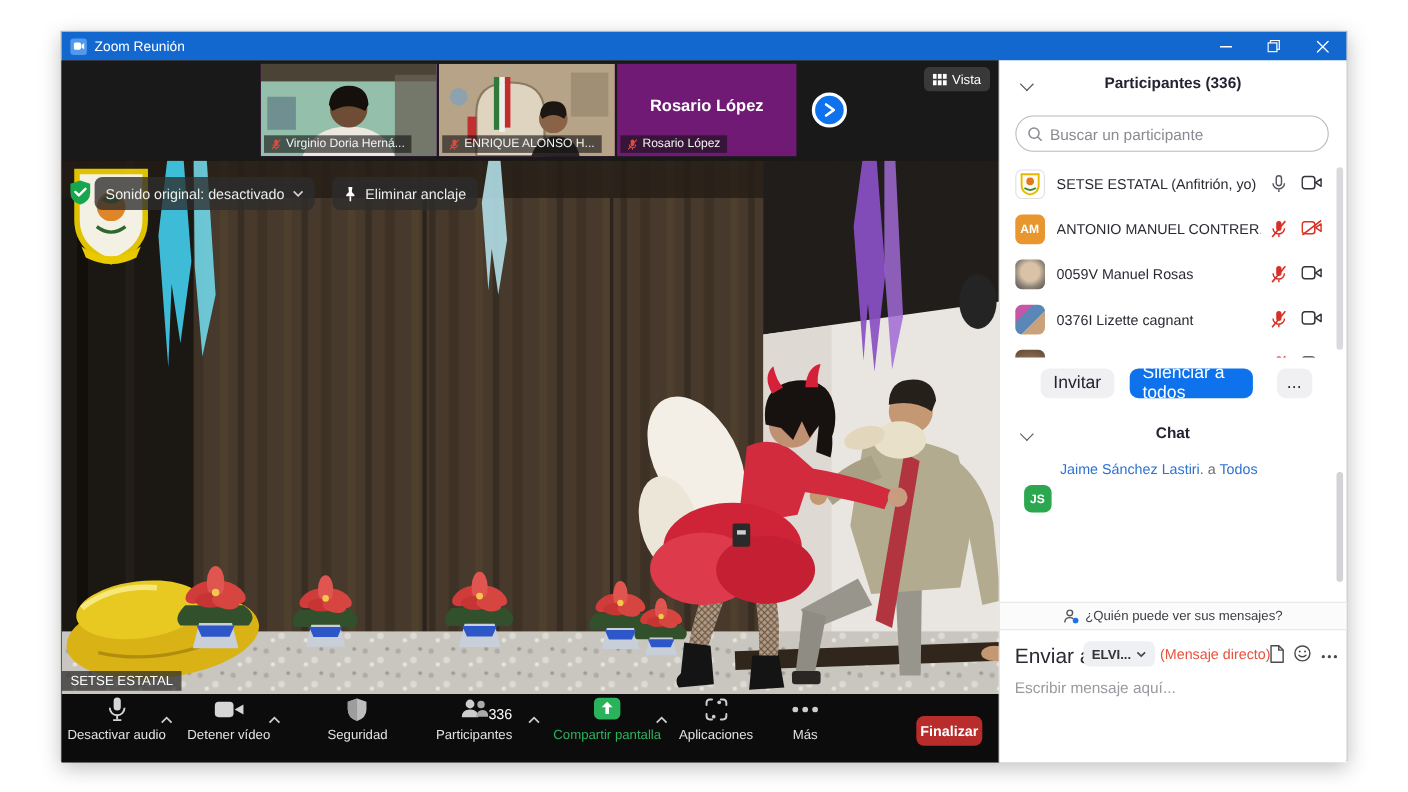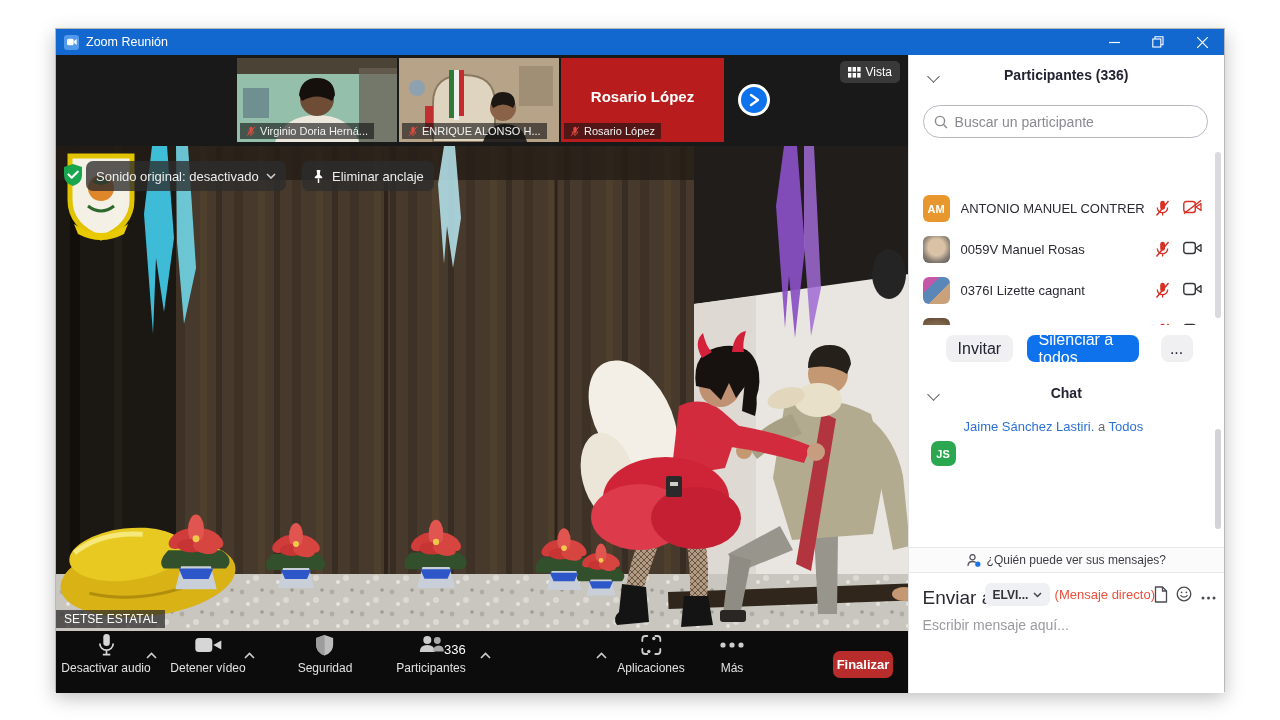--- a/index.html
+++ b/index.html
@@ -14,21 +14,21 @@
   .win-controls { position:absolute; right:0; top:0; height:26px; display:flex; }
   .win-btn { width:44px; height:26px; display:flex; align-items:center; justify-content:center; color:#fff; font-size:13px; }
 
   
   .content { position:absolute; left:0; top:26px; right:0; bottom:0; display:flex; }
   .leftcol { position:relative; width:853px; height:638px; background:#000; }
   .rightcol { position:relative; width:317px; height:638px; background:#fff; border-left:1px solid #e2e2e2; }
 
   
   .filmstrip { position:absolute; left:0; top:0; width:853px; height:91px; background:#191919; }
-  .thumb { position:absolute; top:3px; width:160px; height:84px; overflow:hidden; background:#b91c1c; }
+  .thumb { position:absolute; top:3px; width:160px; height:84px; overflow:hidden; background:#701a75; }
   .thumb svg { display:block; width:100%; height:100%; }
   .thumb-label { position:absolute; left:3px; bottom:3px; display:flex; align-items:center; gap:4px; background:rgba(20,20,20,.62); color:#f2f2f2; font-size:11px; padding:2px 6px; white-space:nowrap; max-width:152px; overflow:hidden; }
   .bigname { position:absolute; left:0; right:0; top:30px; text-align:center; color:#fff; font-size:15px; font-weight:700; }
   .next-btn { position:absolute; left:682px; top:29px; width:32px; height:32px; border-radius:50%; background:#0e72ed; border:3px solid #fff; display:flex; align-items:center; justify-content:center; }
   .vista-btn { position:absolute; right:9px; top:6px; height:22px; background:rgba(60,60,60,.92); border-radius:5px; color:#fff; font-size:12px; display:flex; align-items:center; gap:5px; padding:0 8px; }
 
   
   .stage { position:absolute; left:0; top:91px; width:853px; height:485px; overflow:hidden; background:#241f19; }
   .stage > svg.scene { position:absolute; left:0; top:0; width:853px; height:485px; }
   .ov-pill { position:absolute; top:15px; height:30px; background:rgba(45,45,45,.78); border-radius:7px; color:#ededed; font-size:13px; display:flex; align-items:center; gap:7px; padding:0 10px; }
@@ -385,20 +385,29 @@
                 <path d="M14.5 16.5 q0.5 -6 6 -6 q5 0 5 6 z" fill="#a9a9a9"></path>
               </svg>
           </div>
           <div class="lbl">Participantes</div>
         </div>
         <span class="count">336</span>
         <span class="caret" style="left:424px"><svg width="11" height="7" viewBox="0 0 11 7">
               <path d="M1 6 l4.5 -4.5 4.5 4.5" fill="none" stroke="#cfcfcf" stroke-width="1.6"></path>
             </svg></span>
 
+        <div class="tool" style="left:496px">
+          <div class="ic">
+            <svg width="28" height="22" viewBox="0 0 28 22">
+                <rect x="2" y="0" width="24" height="20" rx="5" fill="#2bb35c"></rect>
+                <path d="M14 4 l5 5 h-3.4 v6 h-3.2 v-6 H9 z" fill="#fff"></path>
+              </svg>
+          </div>
+          <div class="lbl share-lbl">Compartir pantalla</div>
+        </div>
         <span class="caret" style="left:540px"><svg width="11" height="7" viewBox="0 0 11 7">
               <path d="M1 6 l4.5 -4.5 4.5 4.5" fill="none" stroke="#cfcfcf" stroke-width="1.6"></path>
             </svg></span>
 
         <div class="tool" style="left:595px">
           <div class="ic">
             <svg width="22" height="22" viewBox="0 0 22 22">
                 <path d="M7 2 H5 q-3 0 -3 3 v2 M15 20 h2 q3 0 3 -3 v-2 M2 15 v2 q0 3 3 3 h2 M20 7 V5 q0 -3 -3 -3 h-2" fill="none" stroke="#cdcdcd" stroke-width="1.8" stroke-linecap="round"></path>
                 <circle cx="13.5" cy="4.5" r="1.7" fill="#cdcdcd"></circle>
                 <circle cx="8.5" cy="17.5" r="1.7" fill="#cdcdcd"></circle>
@@ -432,20 +441,43 @@
       <div class="search">
         <svg width="14" height="14" viewBox="0 0 14 14">
             <circle cx="6" cy="6" r="4.6" fill="none" stroke="#8a8a92" stroke-width="1.4"></circle>
             <line x1="9.5" y1="9.5" x2="13" y2="13" stroke="#8a8a92" stroke-width="1.4"></line>
           </svg>
         <input placeholder="Buscar un participante" style="">
       </div>
 
       <div class="plist">
 
+        <div class="prow" style="top:0">
+          <span class="avatar" style="background:#fff; border:1px solid #e0e0e0">
+            <svg width="19" height="21" viewBox="0 0 22 24">
+                <path d="M2 1.5 h18 v12 q0 7 -9 9.5 q-9 -2.5 -9 -9.5 z" fill="#fdf9ec" stroke="#e8b800" stroke-width="2"></path>
+                <circle cx="11" cy="9" r="4" fill="#e07820"></circle>
+                <path d="M5 16 q6 4 12 0" stroke="#3a8a3a" stroke-width="2" fill="none"></path>
+              </svg>
+          </span>
+          <span class="pname">SETSE ESTATAL (Anfitrión, yo)</span>
+          <span class="ric mic">
+            <svg width="15" height="17" viewBox="0 0 15 17">
+                <rect x="5.2" y="0.8" width="4.8" height="9" rx="2.4" fill="none" stroke="#55555c" stroke-width="1.3"></rect>
+                <path d="M2.3 7.5 a5.2 5.2 0 0 0 10.4 0" fill="none" stroke="#55555c" stroke-width="1.3"></path>
+                <line x1="7.6" y1="13" x2="7.6" y2="15.5" stroke="#55555c" stroke-width="1.3"></line>
+              </svg>
+          </span>
+          <span class="ric cam">
+            <svg width="19" height="14" viewBox="0 0 19 14">
+                <rect x="0.8" y="1.5" width="11.5" height="11" rx="2.5" fill="none" stroke="#33333a" stroke-width="1.4"></rect>
+                <path d="M13 7 l5 -3.4 v6.8 z" fill="none" stroke="#33333a" stroke-width="1.3" stroke-linejoin="round"></path>
+              </svg>
+          </span>
+        </div>
 
         <div class="prow" style="top:41px">
           <span class="avatar" style="background:#e8962e">AM</span>
           <span class="pname">ANTONIO MANUEL CONTRER...</span>
           <span class="ric mic">
             <svg width="15" height="17" viewBox="0 0 15 17">
                 <rect x="5.2" y="0.8" width="4.8" height="9" rx="2.4" fill="#d93025"></rect>
                 <path d="M2.3 7.5 a5.2 5.2 0 0 0 10.4 0" fill="none" stroke="#d93025" stroke-width="1.3"></path>
                 <line x1="7.6" y1="13" x2="7.6" y2="15.5" stroke="#d93025" stroke-width="1.3"></line>
                 <line x1="1.5" y1="15.5" x2="13.5" y2="1" stroke="#d93025" stroke-width="1.5"></line>

